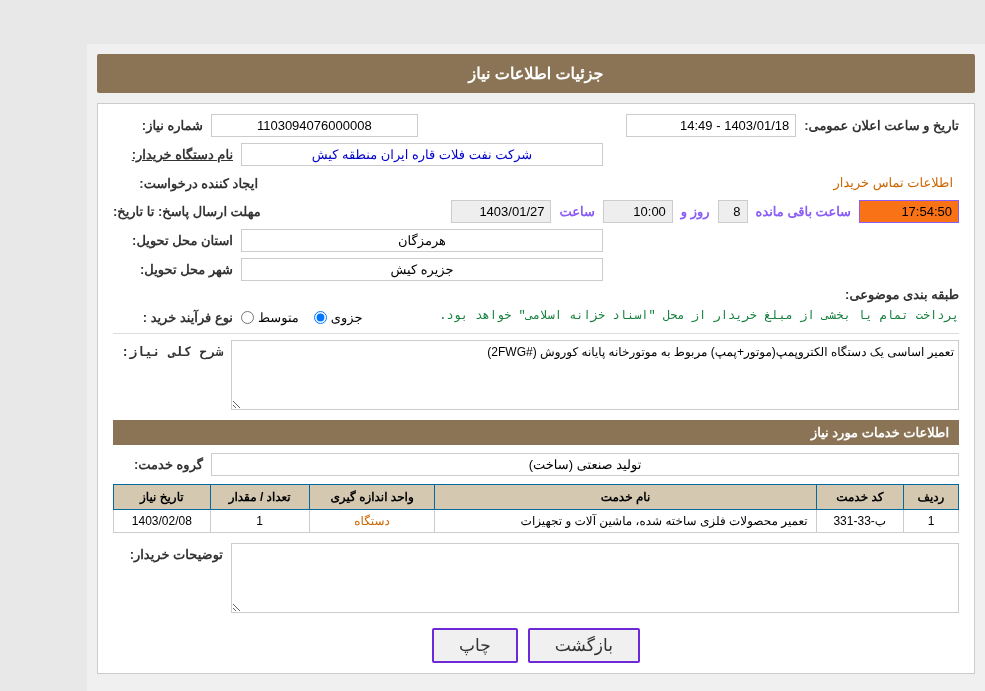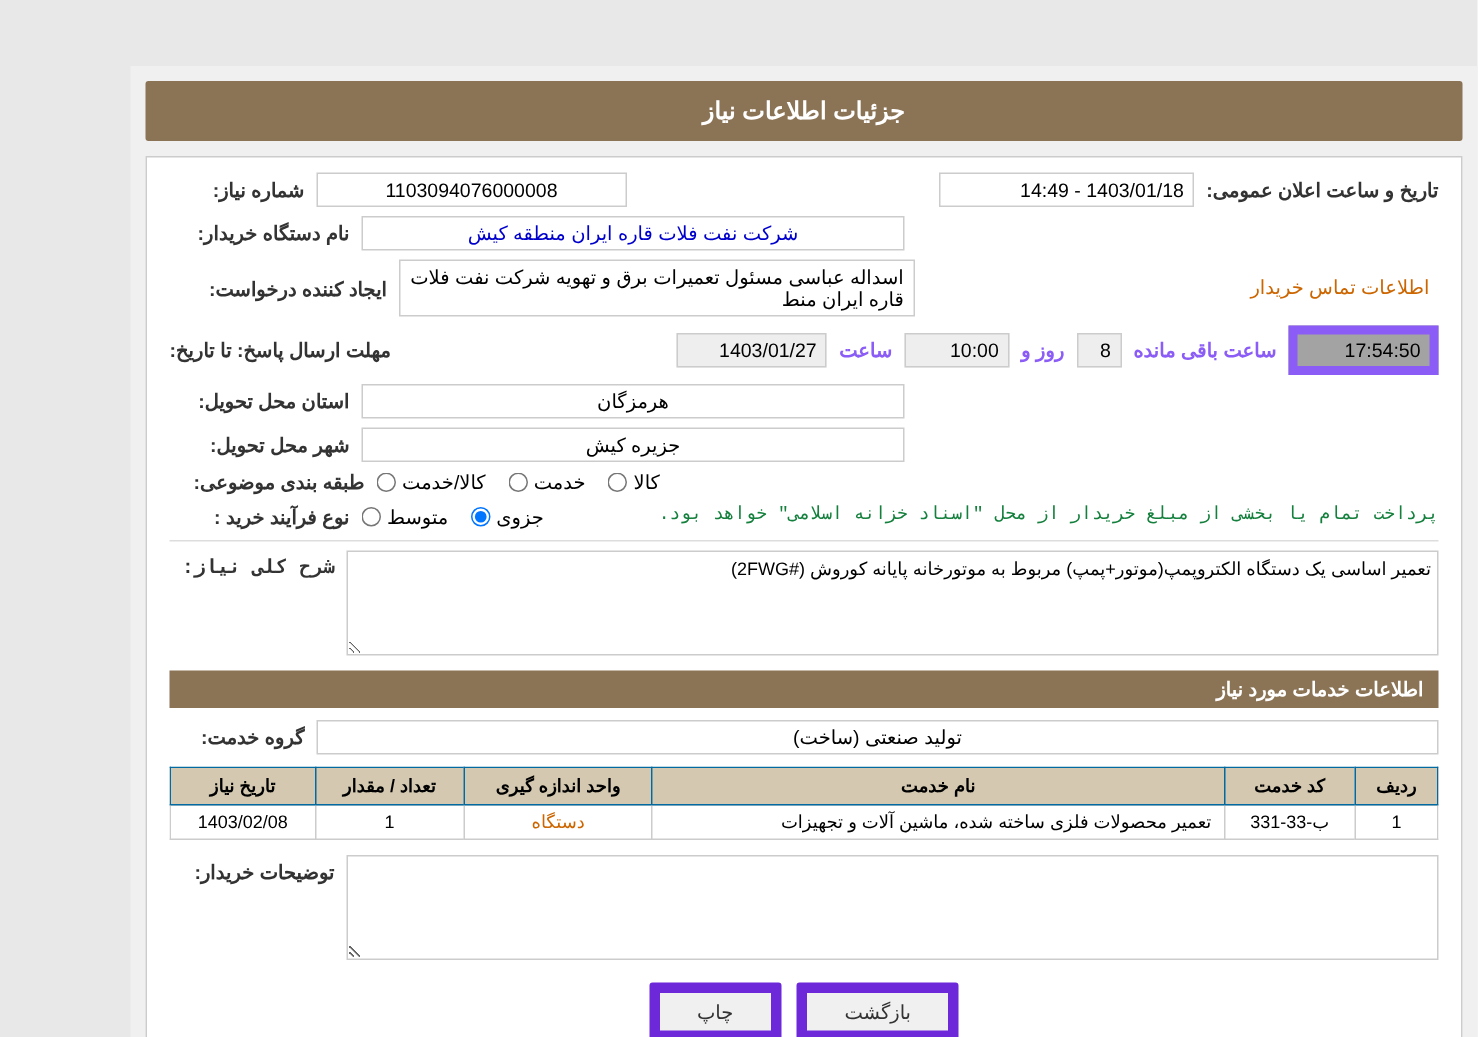--- a/index.html
+++ b/index.html
@@ -128,23 +128,23 @@
       font-size: 12px;
     }
     .button-row {
       display: flex;
       justify-content: center;
       gap: 10px;
       margin-top: 15px;
     }
     .btn {
       padding: 5px 25px;
-      font-size: 13px;
+      font-size: 17px;
       cursor: pointer;
-      border: 7px solid #6d28d9;
+      border: 2px solid #6d28d9;
       border-radius: 2px;
       font-family: Tahoma, Arial, sans-serif;
     }
     .btn-print {
       background: #f0f0f0;
       color: #333;
     }
     .btn-back {
       background: #f0f0f0;
       color: #333;
@@ -179,31 +179,30 @@
       <span class="form-label">تاریخ و ساعت اعلان عمومی:</span>
       <div class="inline-input" style="min-width:170px;">1403/01/18 - 14:49</div>
       <span style="flex:1;"></span>
       <div class="form-value" style="min-width:200px; text-align:center;">1103094076000008</div>
       <span class="form-label" style="min-width:90px;">شماره نیاز:</span>
     </div>
 
     <div class="form-row">
       <span style="flex:1;"></span>
       <div class="form-value" style="min-width:350px; color:#00c; text-align:center;">شرکت نفت فلات قاره ایران منطقه کیش</div>
-      <span class="form-label" style="min-width:120px;">نام دستگاه خریدار:</span>
+      <span class="form-label" style="min-width:120px;text-decoration:underline;">نام دستگاه خریدار:</span>
     </div>
 
     <div class="form-row">
       <span class="form-value orange-text" style="min-width:140px; border:none; color:#cc6600; cursor:pointer;">اطلاعات تماس خریدار</span>
-      <div class="form-value" style="flex:1; text-align:right;">اسداله عباسی  مسئول تعمیرات برق و تهویه  شرکت نفت فلات قاره ایران منط</div>
       <span class="form-label" style="min-width:145px;">ایجاد کننده درخواست:</span>
     </div>
 
     <div class="form-row">
-      <div class="inline-input" style="min-width:100px; background:#a3a3a3; border:6px solid #8b5cf6; padding:3px 6px;">17:54:50</div>
+      <div class="inline-input" style="min-width:100px; background:#f97316; border:1px solid #8b5cf6; padding:3px 6px;">17:54:50</div>
       <span class="inline-label">ساعت باقی مانده</span>
       <div class="inline-input" style="min-width:30px; background:#eee; border:1px solid #ccc; padding:3px 6px;">8</div>
       <span class="inline-label">روز و</span>
       <div class="inline-input" style="min-width:70px; background:#eee; border:1px solid #ccc; padding:3px 6px;">10:00</div>
       <span class="inline-label">ساعت</span>
       <div class="inline-input" style="min-width:100px; background:#eee; border:1px solid #ccc; padding:3px 6px;">1403/01/27</div>
       <span style="flex:1;"></span>
       <span class="form-label" style="min-width:145px;">مهلت ارسال پاسخ: تا تاریخ:</span>
     </div>
 
@@ -213,34 +212,20 @@
       <span class="form-label" style="min-width:120px;">استان محل تحویل:</span>
     </div>
 
     <div class="form-row">
       <span style="flex:1;"></span>
       <div class="form-value" style="min-width:200px; text-align:center;">جزیره کیش</div>
       <span class="form-label" style="min-width:120px;">شهر محل تحویل:</span>
     </div>
 
     <div class="form-row">
-      <div class="radio-group" style="flex:1;">
-        <div class="radio-item">
-          <span>کالا/خدمت</span>
-          <input type="radio" class="radio-input" name="tabaqe" style="">
-        </div>
-        <div class="radio-item">
-          <span>خدمت</span>
-          <input type="radio" class="radio-input" name="tabaqe" style="">
-        </div>
-        <div class="radio-item">
-          <span>کالا</span>
-          <input type="radio" class="radio-input" name="tabaqe" style="">
-        </div>
-      </div>
       <span class="form-label" style="min-width:130px;">طبقه بندی موضوعی:</span>
     </div>
 
     <div class="form-row">
       <div class="info-note" style="flex:1; text-align:right;">پرداخت تمام یا بخشی از مبلغ خریدار از محل "اسناد خزانه اسلامی" خواهد بود.</div>
       <div class="radio-group" style="min-width:180px;">
         <div class="radio-item">
           <span>متوسط</span>
           <input type="radio" class="radio-input" name="farayand" style="">
         </div>

